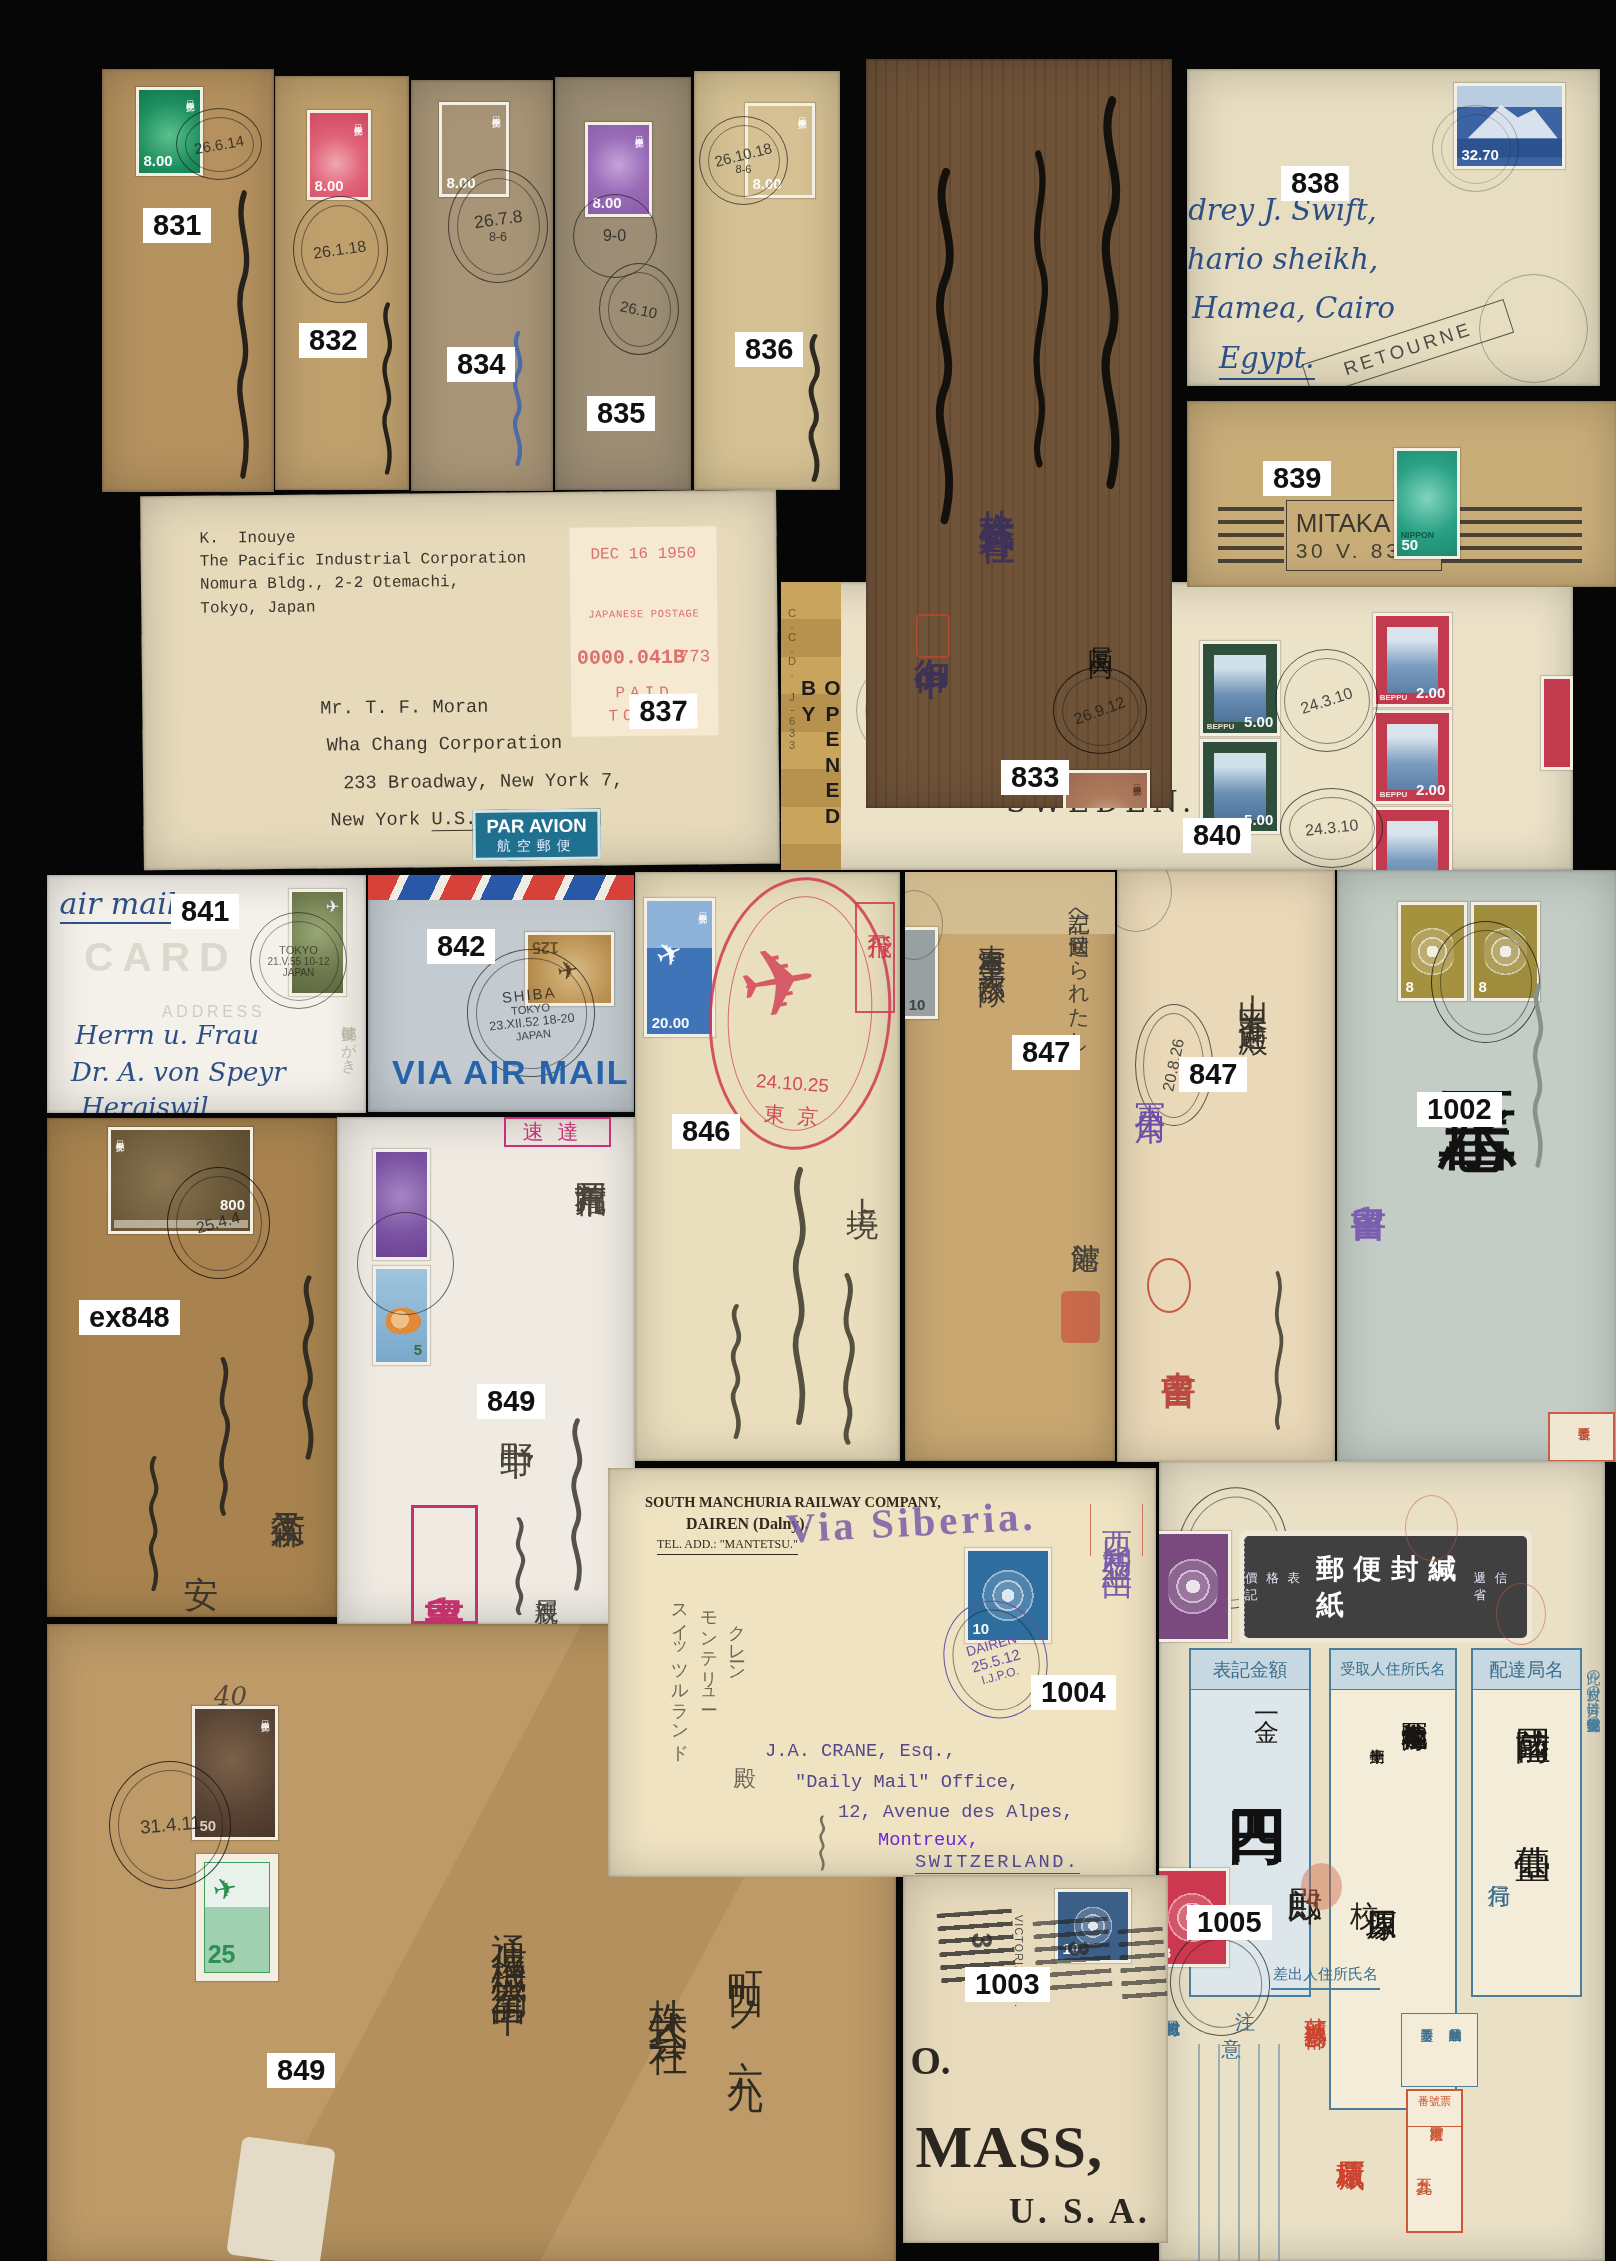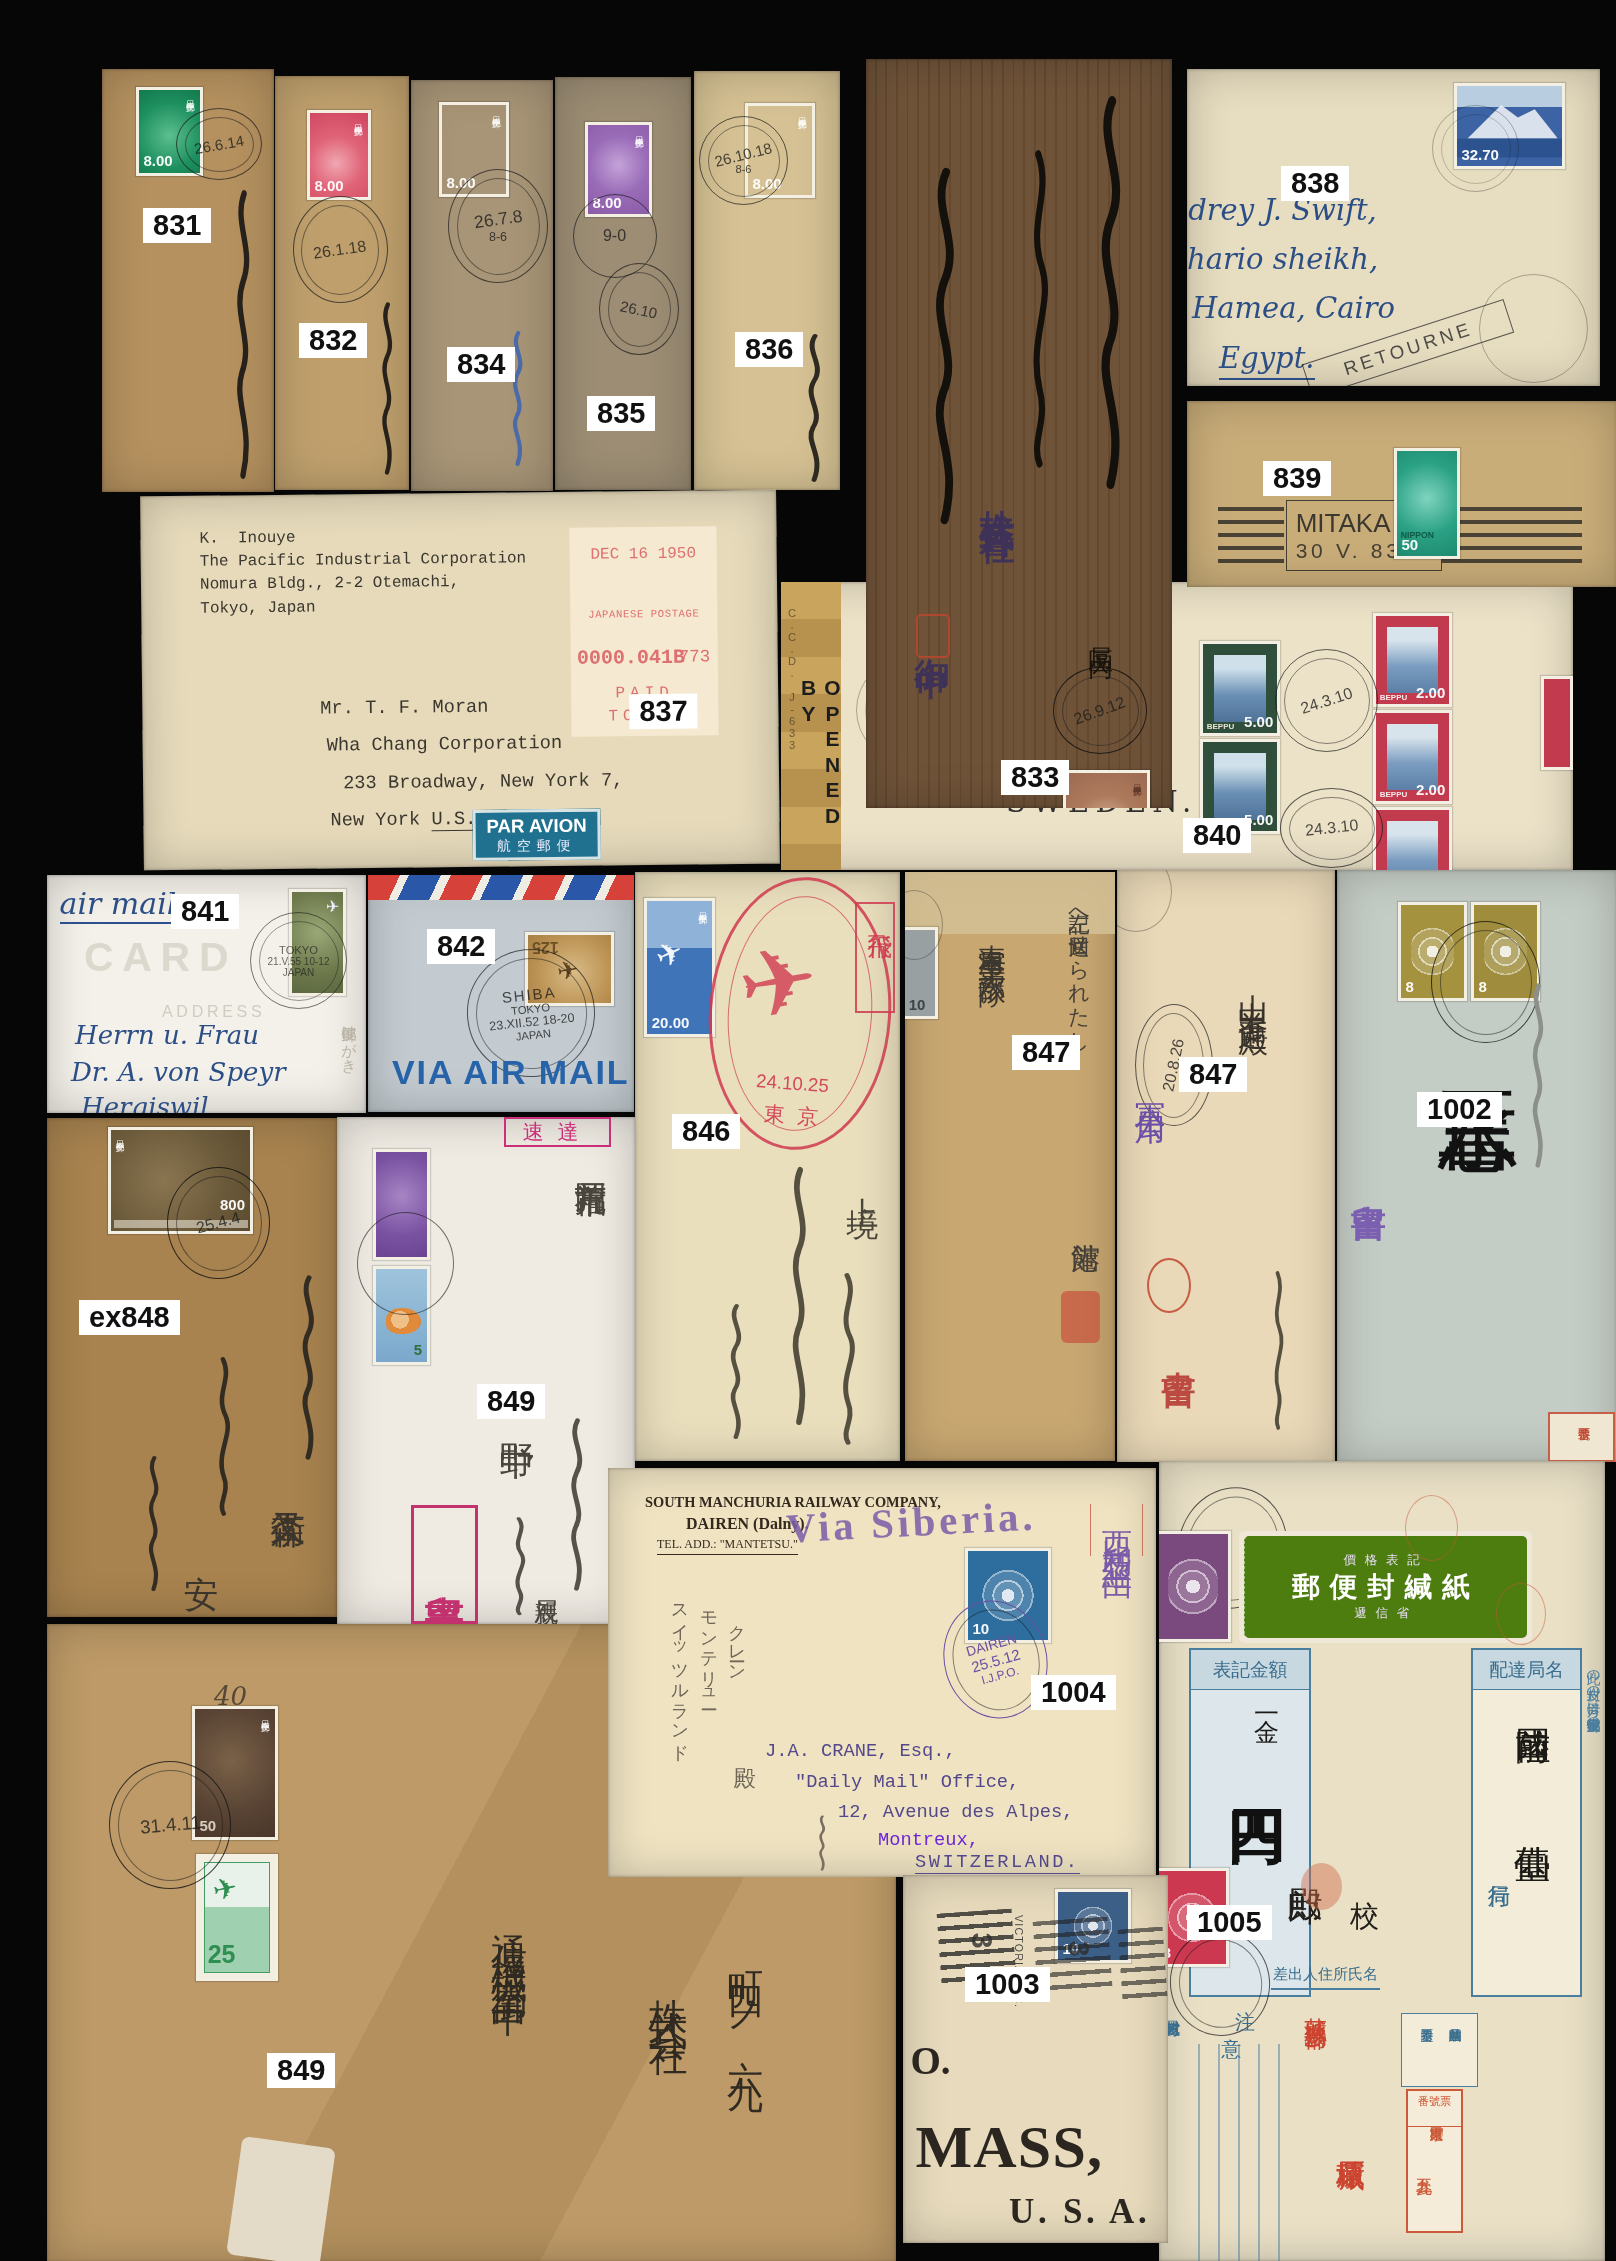--- a/index.html
+++ b/index.html
@@ -434,39 +434,47 @@
     </svg>
   <div class="lot" style="left:423px;top:207px">1004</div>
 </div>
 
 <div class="cover" style="left:1159px;top:1461px;width:446px;height:800px;background:#e9e0c6">
   <div class="cds dbl" style="left:18.7px;top:26px;width:109px;height:122px;border-color:rgba(20,20,20,.7);transform:rotate(14deg)"></div>
   <div class="stamp" style="left:-3.7px;top:70px;width:76px;height:111px;background:#7a4a7e">
     <div class="rosette"></div>
   </div>
   <div style="position:absolute;left:80px;top:70px;width:293px;height:112px;background:#efe8d8;border-radius:6.2px">
-    <div style="position:absolute;inset:5px;background:#4d7c0f;border-radius:5px;display:flex;flex-direction:column;align-items:center;justify-content:center;border-left:1.9px dashed rgba(255,255,255,.5)">
+    <div style="position:absolute;inset:5px;background:#404040;border-radius:5px;display:flex;flex-direction:row;align-items:center;justify-content:center;border-left:1.9px dashed rgba(255,255,255,.5)">
       <span style="font-size:12.5px;color:#e8def5;letter-spacing:8.7px;font-family:'DejaVu Sans',sans-serif">價格表記</span>
       <span style="font-size:27.5px;color:#fff;letter-spacing:10px;font-weight:700;font-family:'DejaVu Sans',sans-serif">郵便封緘紙</span>
       <span style="font-size:12.5px;color:#e8def5;letter-spacing:8.7px;font-family:'DejaVu Sans',sans-serif">遞信省</span>
     </div>
   </div>
   <div style="position:absolute;left:246px;top:34px;width:53px;height:66px;border:1.9px solid rgba(200,90,60,.5);border-radius:50%"></div>
   <div style="position:absolute;left:337px;top:122px;width:50px;height:62px;border:1.9px solid rgba(200,90,60,.5);border-radius:50%"></div>
   <span class="vjp" style="left:404px;top:74px;font-size:12.5px;color:#c05a3a;opacity:.0">番號票</span>
 
   <div style="position:absolute;left:312px;top:187px;width:111px;height:349px;border:2.5px solid #4a7e9e;background:#f2ecd8">
     <div style="position:absolute;left:0;right:0;top:0;height:40px;background:#c7d8e0;display:flex;align-items:center;justify-content:center;border-bottom:1.9px solid #4a7e9e">
       <span style="font-size:18.7px;color:#3a6e8e;font-family:'DejaVu Sans',sans-serif">配達局名</span>
     </div>
     <span class="vjp" style="left:36px;top:51px;font-size:35px;color:#1c1a16">陸前國</span>
     <span class="vjp" style="left:34px;top:167px;font-size:37px;color:#1c1a16">仙臺</span>
     <span class="vjp" style="left:11.2px;top:218px;font-size:22.5px;color:#3a6e8e">局行</span>
   </div>
 
+  <div style="position:absolute;left:170px;top:187px;width:128px;height:462px;border:2.5px solid #4a7e9e;background:#f2ecd8">
+    <div style="position:absolute;left:0;right:0;top:0;height:40px;background:#c7d8e0;display:flex;align-items:center;justify-content:center;border-bottom:1.9px solid #4a7e9e">
+      <span style="font-size:15px;color:#3a6e8e;font-family:'DejaVu Sans',sans-serif">受取人住所氏名</span>
+    </div>
+    <span class="vjp" style="left:67px;top:53px;font-size:26px;color:#191713">仙台陸軍地方幼年学校</span>
+    <span class="vjp" style="left:36px;top:87px;font-size:15px;color:#191713">第十期生</span>
+    <span class="vjp" style="left:30px;top:237px;font-size:31px;color:#191713">塚原四</span>
+  </div>
 
   <div style="position:absolute;left:30px;top:187px;width:122px;height:349px;border:2.5px solid #4a7e9e;background:#dde6ea">
     <div style="position:absolute;left:0;right:0;top:0;height:40px;background:#c7d8e0;display:flex;align-items:center;justify-content:center;border-bottom:1.9px solid #4a7e9e">
       <span style="font-size:18.7px;color:#3a6e8e;font-family:'DejaVu Sans',sans-serif">表記金額</span>
     </div>
     <span class="vjp" style="left:59px;top:50px;font-size:25px;color:#1c1a16">一金</span>
     <span class="vjp" style="left:26px;top:115px;font-size:59px;color:#111;font-weight:700">四円</span>
   </div>
   <span class="vjp" style="left:426px;top:200px;font-size:13.7px;color:#4a7e9e">此の封皮の目方は郵便物重量の</span>
 

